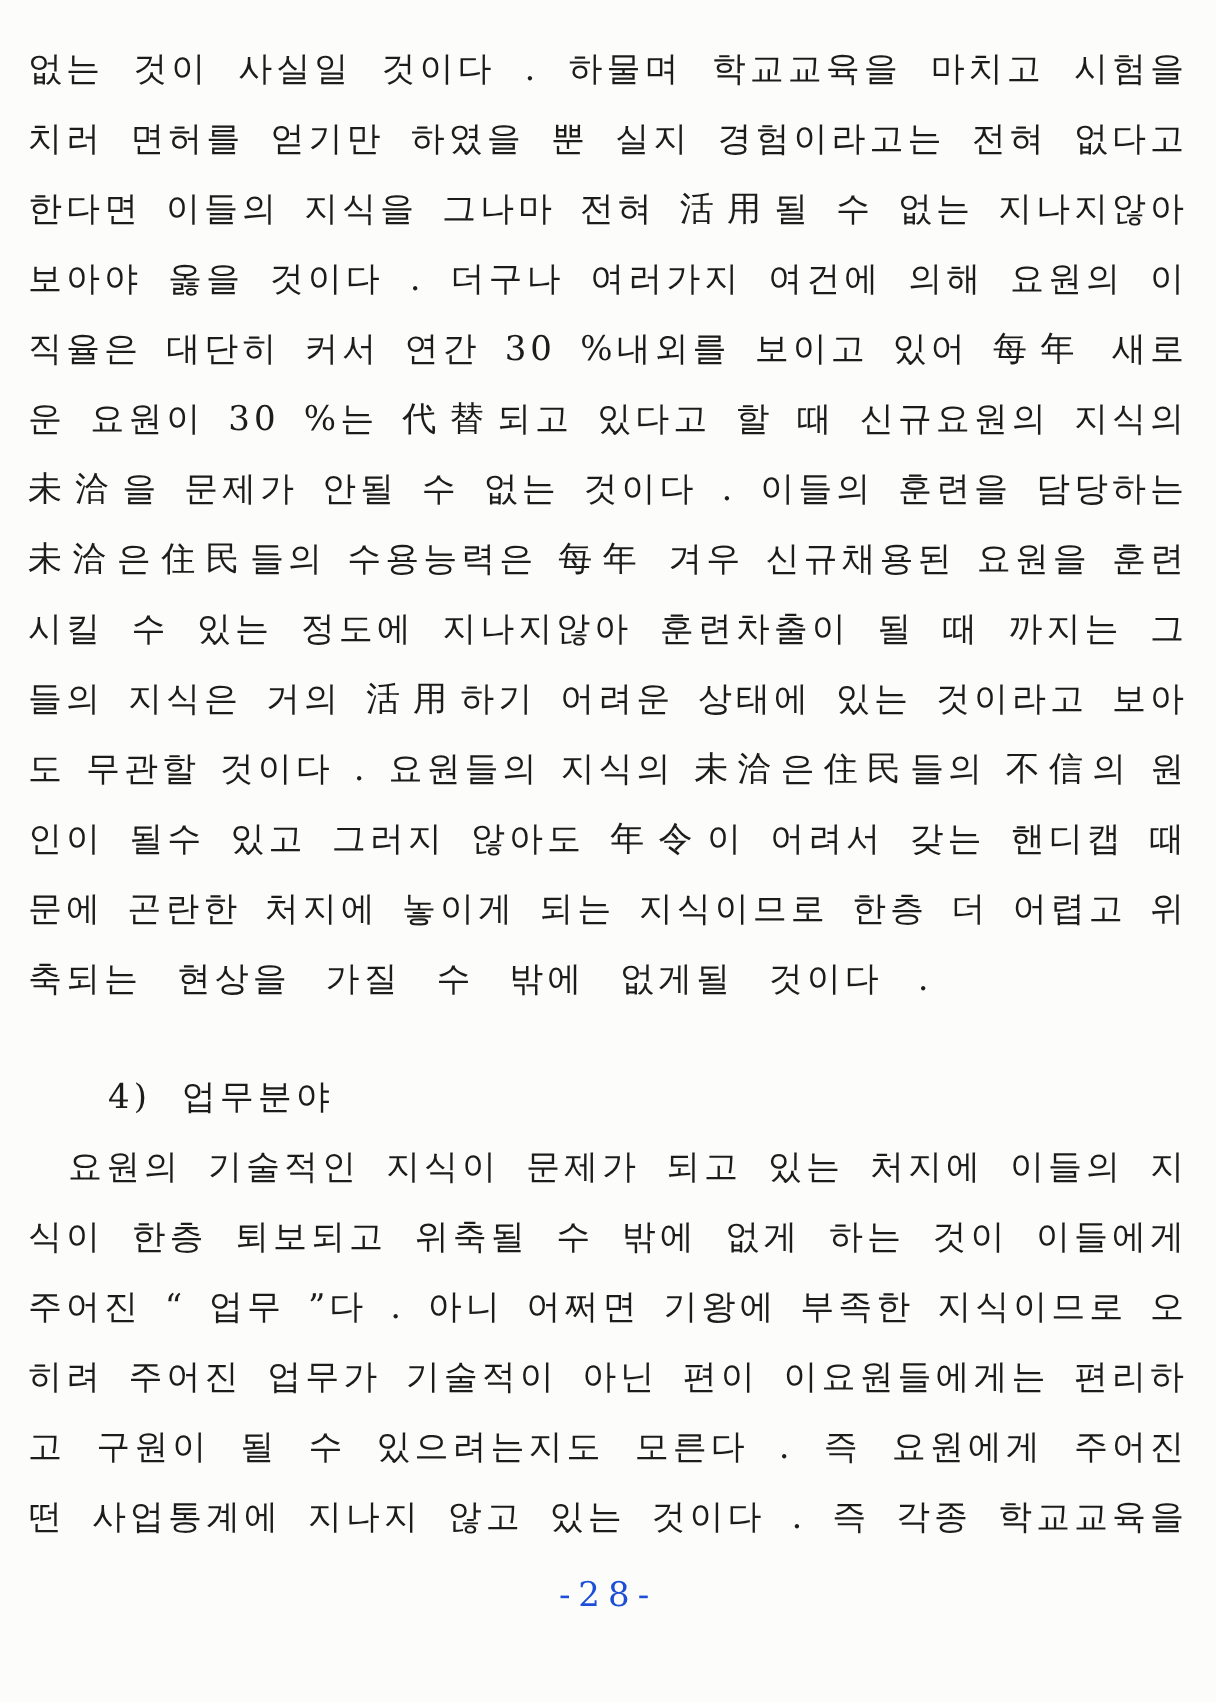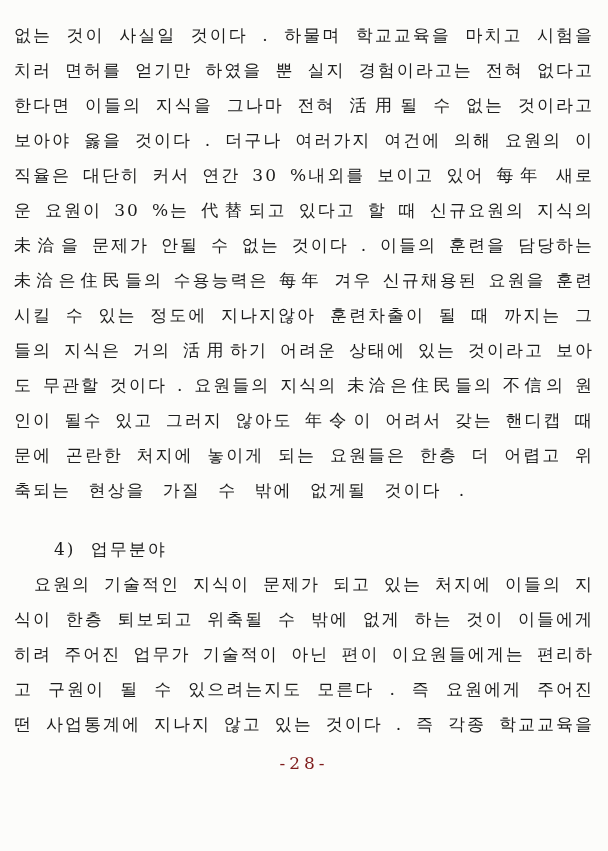--- a/index.html
+++ b/index.html
@@ -47,49 +47,50 @@
     margin-top: 24px;
   }
   .line.indent {
     text-indent: 20px;
   }
   .footer {
     margin-top: 6px;
     font-size: 17px;
     line-height: 30px;
     letter-spacing: 4px;
-    color: #7f1d1d;
+    color: #1d4ed8;
     text-align: center;
   }
 </style>
 </head>
 <body>
 
 <div class="page">
   <div class="text-block">
 
     <div class="line">없는 것이 사실일 것이다 . 하물며 학교교육을 마치고 시험을</div>
     <div class="line">치러 면허를 얻기만 하였을 뿐 실지 경험이라고는 전혀 없다고</div>
-    <div class="line">한다면 이들의 지식을 그나마 전혀 活用될 수 없는 것이라고</div>
+    <div class="line">한다면 이들의 지식을 그나마 전혀 活用될 수 없는 지나지않아</div>
     <div class="line">보아야 옳을 것이다 . 더구나 여러가지 여건에 의해 요원의 이</div>
     <div class="line">직율은 대단히 커서 연간 30 %내외를 보이고 있어 每年 새로</div>
     <div class="line">운 요원이 30 %는 代替되고 있다고 할 때 신규요원의 지식의</div>
     <div class="line">未洽을 문제가 안될 수 없는 것이다 . 이들의 훈련을 담당하는</div>
     <div class="line">未洽은住民들의 수용능력은 每年 겨우 신규채용된 요원을 훈련</div>
     <div class="line">시킬 수 있는 정도에 지나지않아 훈련차출이 될 때 까지는 그</div>
     <div class="line">들의 지식은 거의 活用하기 어려운 상태에 있는 것이라고 보아</div>
     <div class="line">도 무관할 것이다 . 요원들의 지식의 未洽은住民들의 不信의 원</div>
     <div class="line">인이 될수 있고 그러지 않아도 年令이 어려서 갖는 핸디캡 때</div>
-    <div class="line">문에 곤란한 처지에 놓이게 되는 요원들은 한층 더 어렵고 위</div>
+    <div class="line">문에 곤란한 처지에 놓이게 되는 지식이므로 한층 더 어렵고 위</div>
     <div class="line no-just">축되는 현상을 가질 수 밖에 없게될 것이다 .</div>
 
     <div class="line heading">4) 업무분야</div>
 
     <div class="line indent">요원의 기술적인 지식이 문제가 되고 있는 처지에 이들의 지</div>
     <div class="line">식이 한층 퇴보되고 위축될 수 밖에 없게 하는 것이 이들에게</div>
+    <div class="line">주어진 “ 업무 ”다 . 아니 어쩌면 기왕에 부족한 지식이므로 오</div>
     <div class="line">히려 주어진 업무가 기술적이 아닌 편이 이요원들에게는 편리하</div>
     <div class="line">고 구원이 될 수 있으려는지도 모른다 . 즉 요원에게 주어진</div>
     <div class="line">떤 사업통계에 지나지 않고 있는 것이다 . 즉 각종 학교교육을</div>
 
     <div class="footer">-28-</div>
 
   </div>
 </div>
 
 </body></html>

